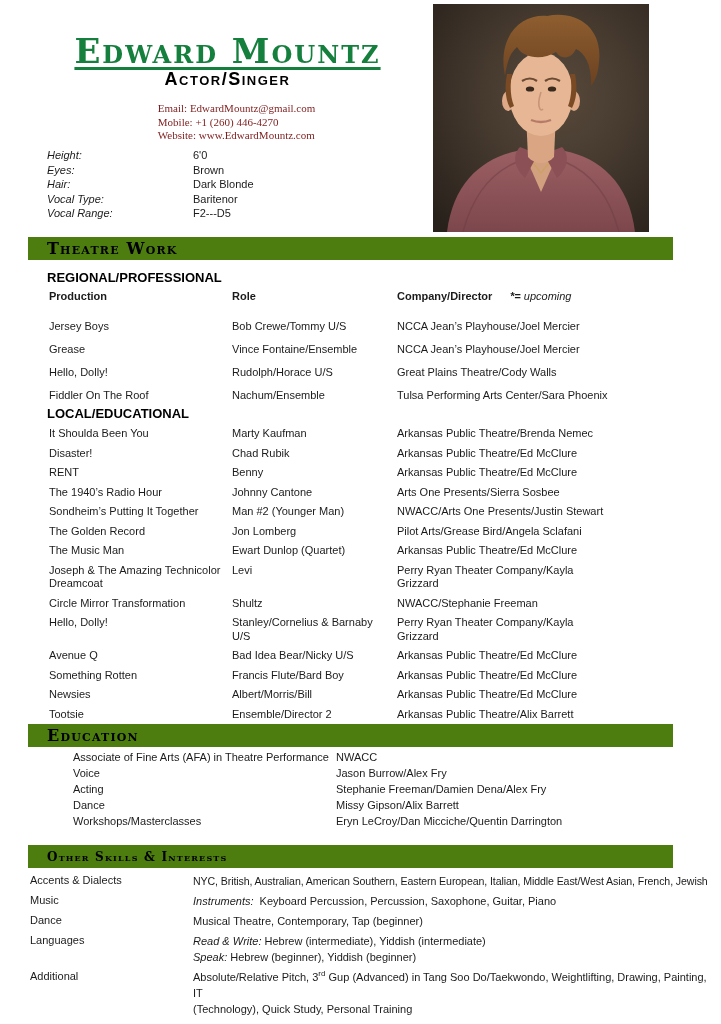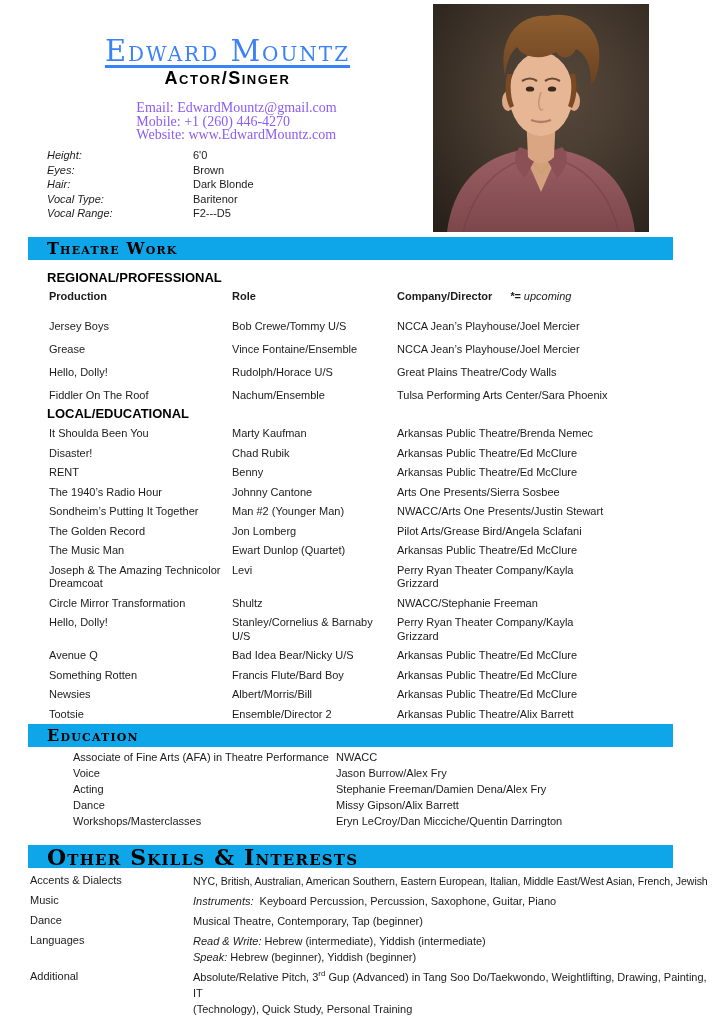--- a/index.html
+++ b/index.html
@@ -6,50 +6,50 @@
   html,body { background:#ffffff; }
   .page {
     position:relative; width:721px; height:1024px; margin:0 auto;
     background:#ffffff; overflow:hidden;
     font-family:"Liberation Sans", sans-serif; color:#1b1b1b;
   }
   
   .header-block { position:absolute; left:9px; top:36px; width:437px; text-align:center; }
   .name {
     display:inline-block; font-family:"DejaVu Serif","Liberation Serif",serif;
-    font-weight:400; font-size:29px; line-height:30px; font-variant:small-caps;
-    letter-spacing:2px; color:#3b82f6;
+    font-weight:700; font-size:34px; line-height:30px; font-variant:small-caps;
+    letter-spacing:2px; color:#15803d;
     text-decoration:underline; text-decoration-thickness:2.5px; text-underline-offset:4px;
   }
   .subtitle {
     margin-top:3px; font-family:Liberation Sans, sans-serif;
     font-weight:700; font-size:18px; line-height:19px; font-variant:small-caps;
     letter-spacing:1.5px; color:#000;
   }
   .contact {
     display:inline-block; text-align:left; margin-top:13px; margin-left:18px;
-    font-family:"Liberation Serif",serif; font-size:14px; line-height:13.5px; color:#8b5cf6;
+    font-family:"Liberation Serif",serif; font-size:11px; line-height:13.5px; color:#7f1d1d;
   }
   
   .stats { position:absolute; left:47px; top:148px; font-size:11px; }
   .stat-row { display:flex; height:14.5px; align-items:center; }
   .stat-label { width:146px; font-style:italic; }
   
   .photo { position:absolute; left:433px; top:4px; width:216px; height:228px; overflow:hidden; }
   
   .section { position:absolute; left:0; width:721px; }
   .bar {
-    margin-left:28px; width:645px; height:23px; background:#0ea5e9;
+    margin-left:28px; width:645px; height:23px; background:#4d7c0f;
     display:flex; align-items:center; padding-left:19px;
   }
   .bar-title {
     font-family:"DejaVu Serif","Liberation Serif",serif; font-weight:700;
     font-size:16px; font-variant:small-caps; letter-spacing:1.2px; color:#000;
   }
-  .bar-title.big { font-size:22px; }
+  .bar-title.big { font-size:12px; }
   
   .subhead { margin:10px 0 5px 47px; font-size:13px; line-height:15px; font-weight:700; color:#000; }
   .subhead.second { margin:-6px 0 6px 47px; }
   .thead {
     margin-left:49px; margin-bottom:17px; display:grid;
     grid-template-columns:183px 165px 113px auto;
     font-size:11px; line-height:13px; font-weight:700;
   }
   .note { font-weight:400; font-style:italic; }
   .note b { font-weight:700; }

